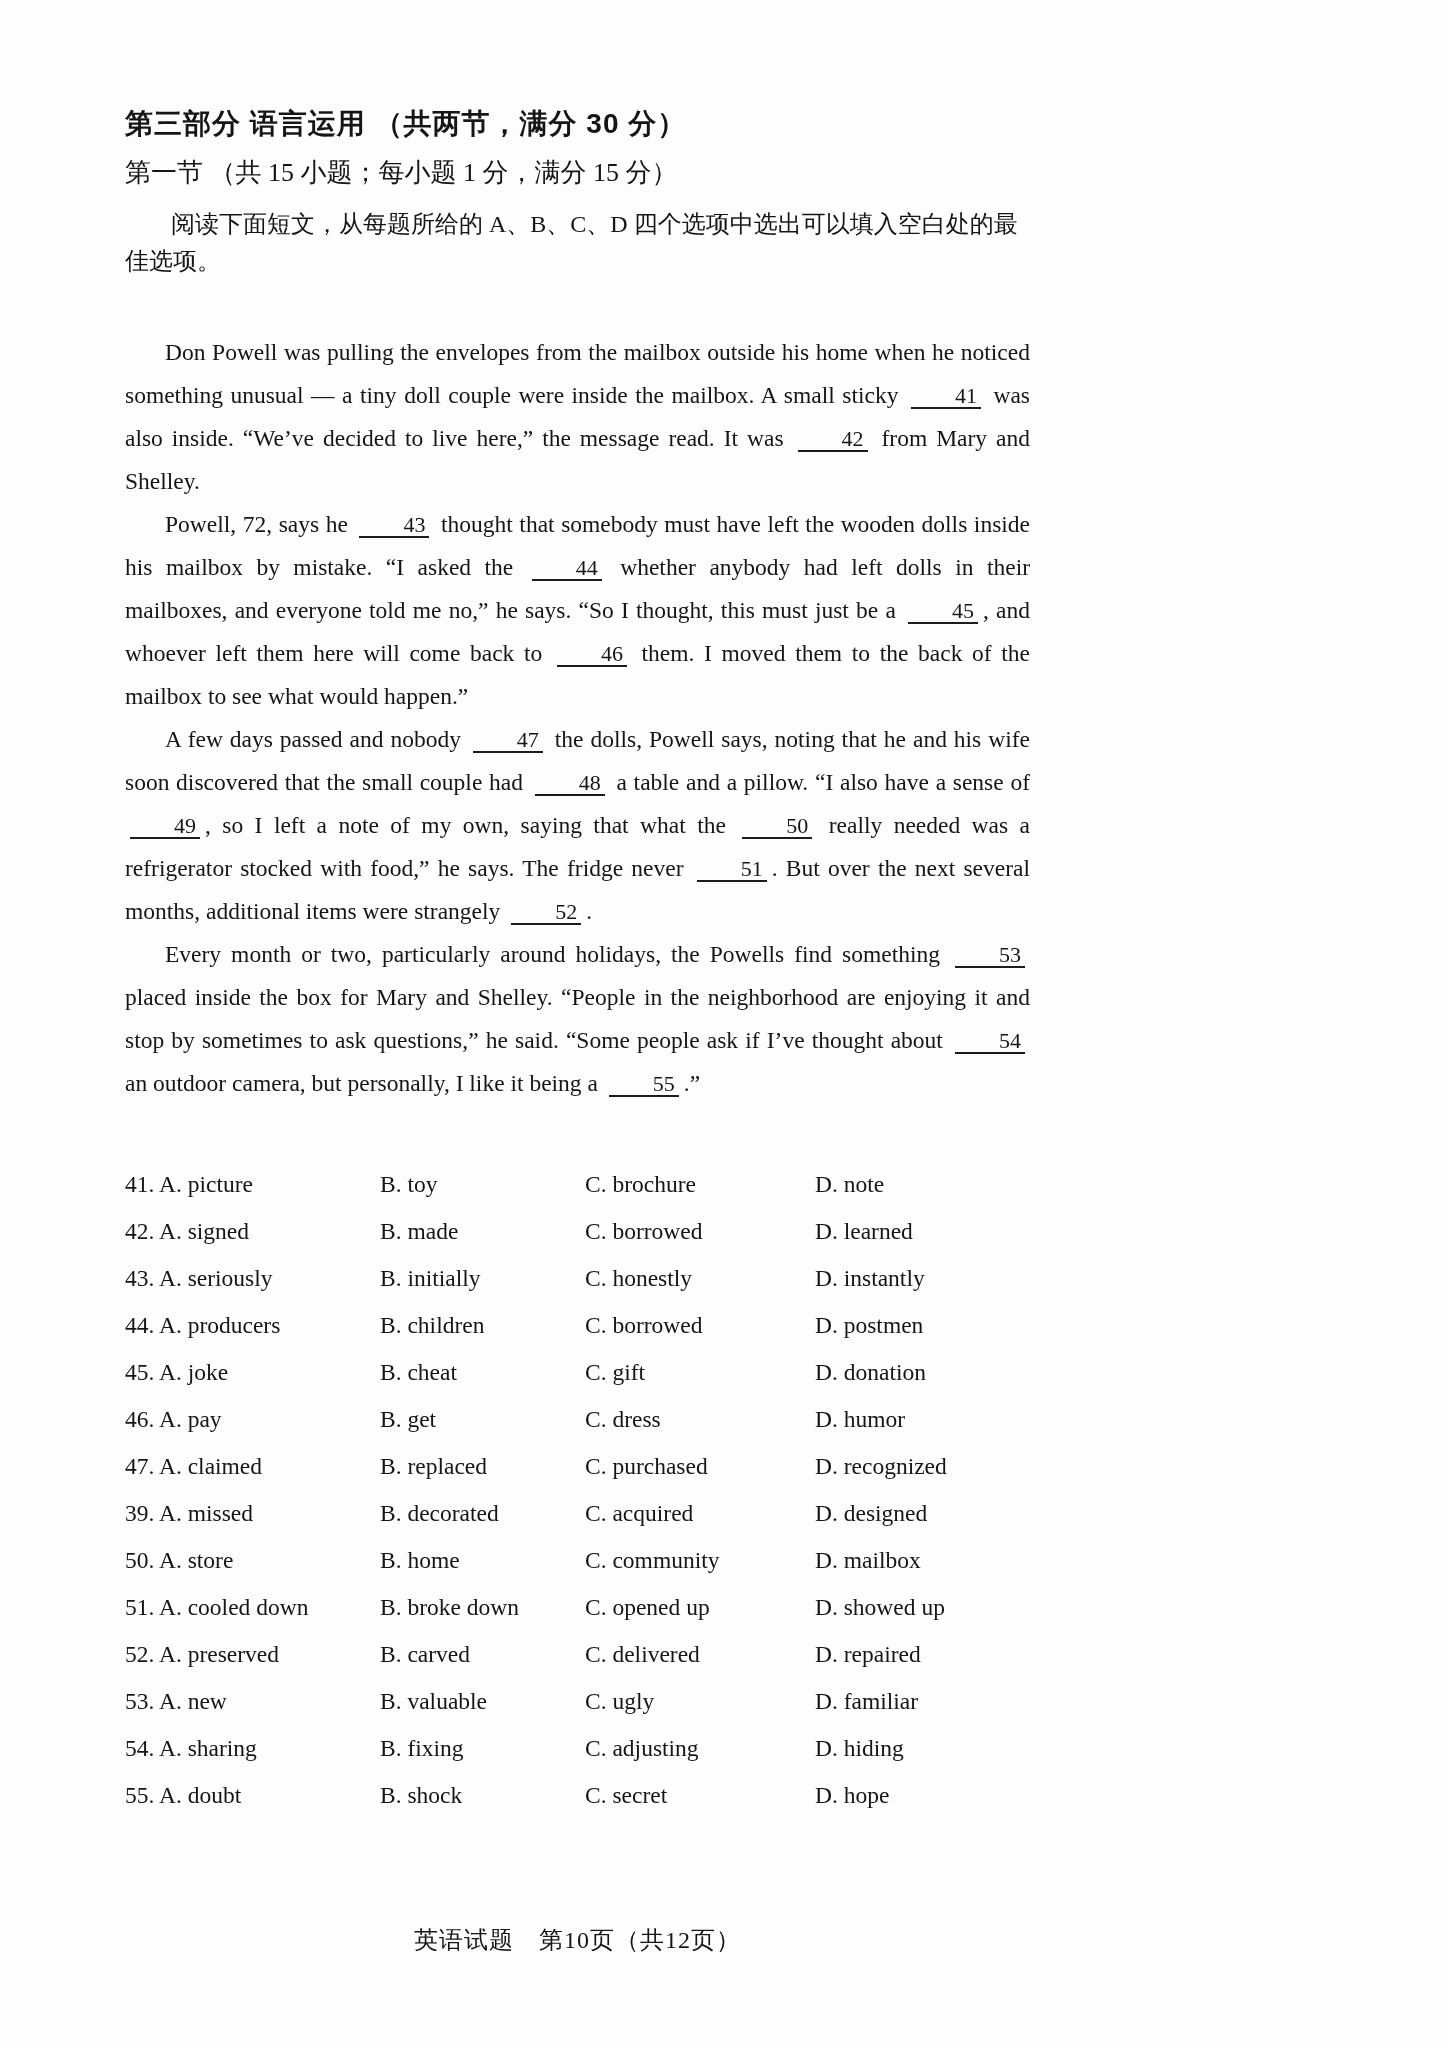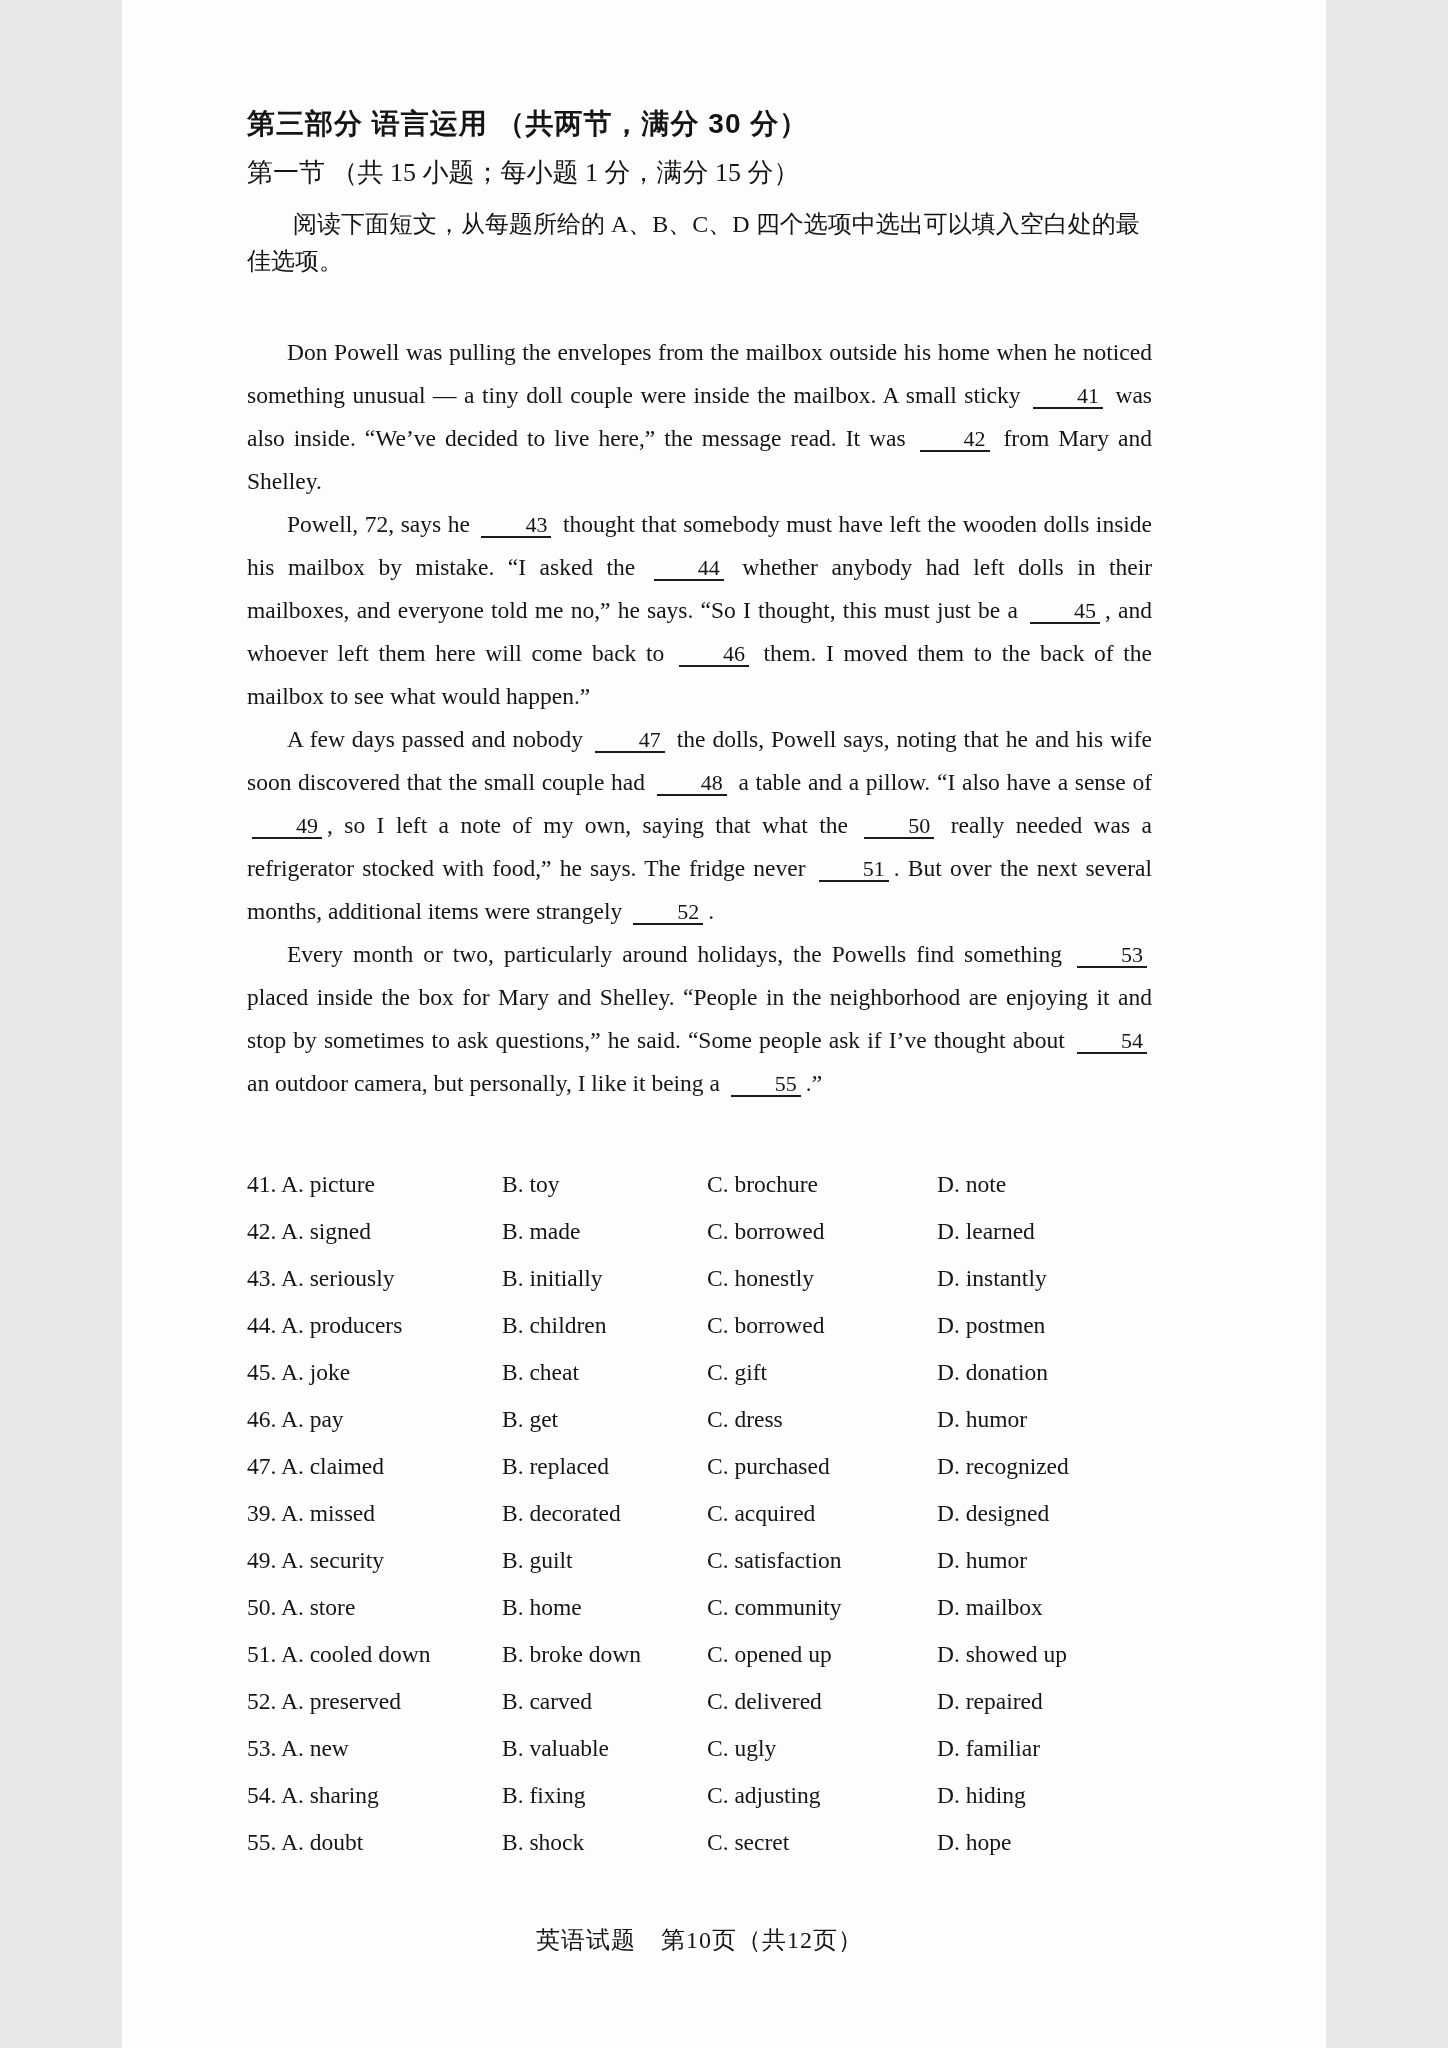--- a/index.html
+++ b/index.html
@@ -1,18 +1,18 @@
 <!DOCTYPE html>
 <html><head>
 <meta charset="utf-8">
 <style>
   html, body { margin: 0; padding: 0; background: #e8e8e8; }
   .page {
     position: relative;
-    width: 1204px;
+    width: 1448px;
     height: 2048px;
     margin: 0 auto;
     background: #fdfdfd;
     overflow: hidden;
     font-family: "Liberation Serif", "DejaVu Serif", serif;
     color: #151515;
   }
   .content {
     position: absolute;
     left: 125px;
@@ -133,26 +133,20 @@
           <div class="opt-cell">C. purchased</div>
           <div class="opt-cell">D. recognized</div>
         </div>
         <div class="opt-row">
           <div class="opt-cell">39. A. missed</div>
           <div class="opt-cell">B. decorated</div>
           <div class="opt-cell">C. acquired</div>
           <div class="opt-cell">D. designed</div>
         </div>
         <div class="opt-row">
-          <div class="opt-cell">49. A. security</div>
-          <div class="opt-cell">B. guilt</div>
-          <div class="opt-cell">C. satisfaction</div>
-          <div class="opt-cell">D. humor</div>
-        </div>
-        <div class="opt-row">
           <div class="opt-cell">50. A. store</div>
           <div class="opt-cell">B. home</div>
           <div class="opt-cell">C. community</div>
           <div class="opt-cell">D. mailbox</div>
         </div>
         <div class="opt-row">
           <div class="opt-cell">51. A. cooled down</div>
           <div class="opt-cell">B. broke down</div>
           <div class="opt-cell">C. opened up</div>
           <div class="opt-cell">D. showed up</div>

